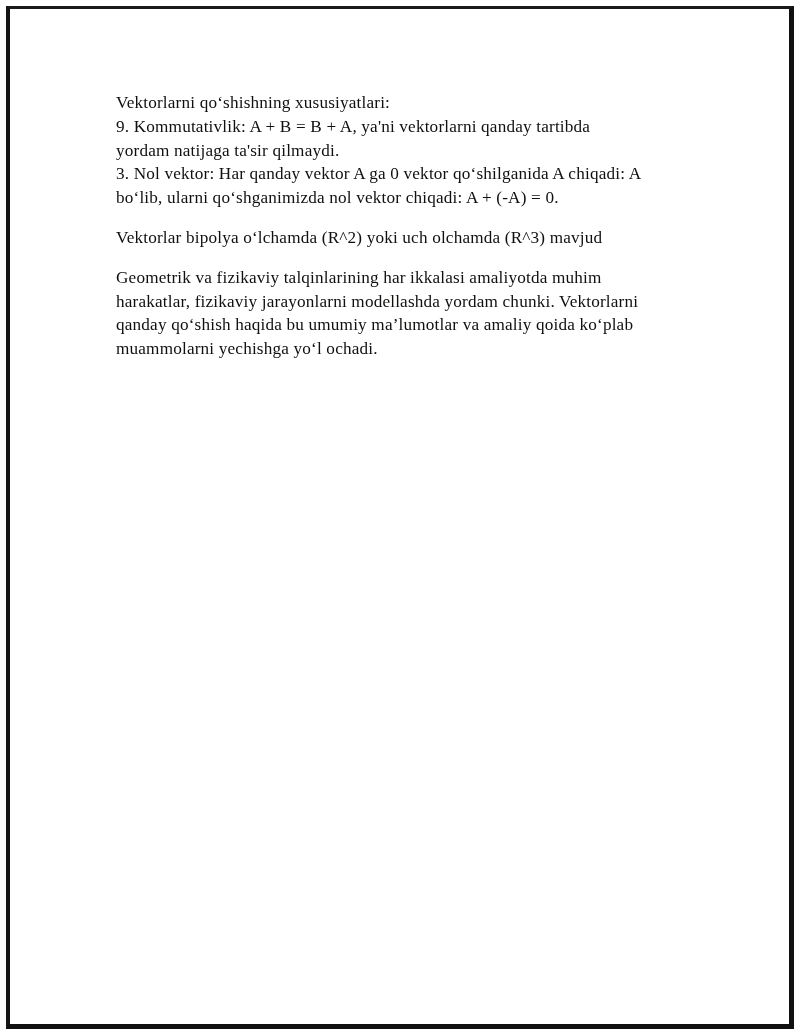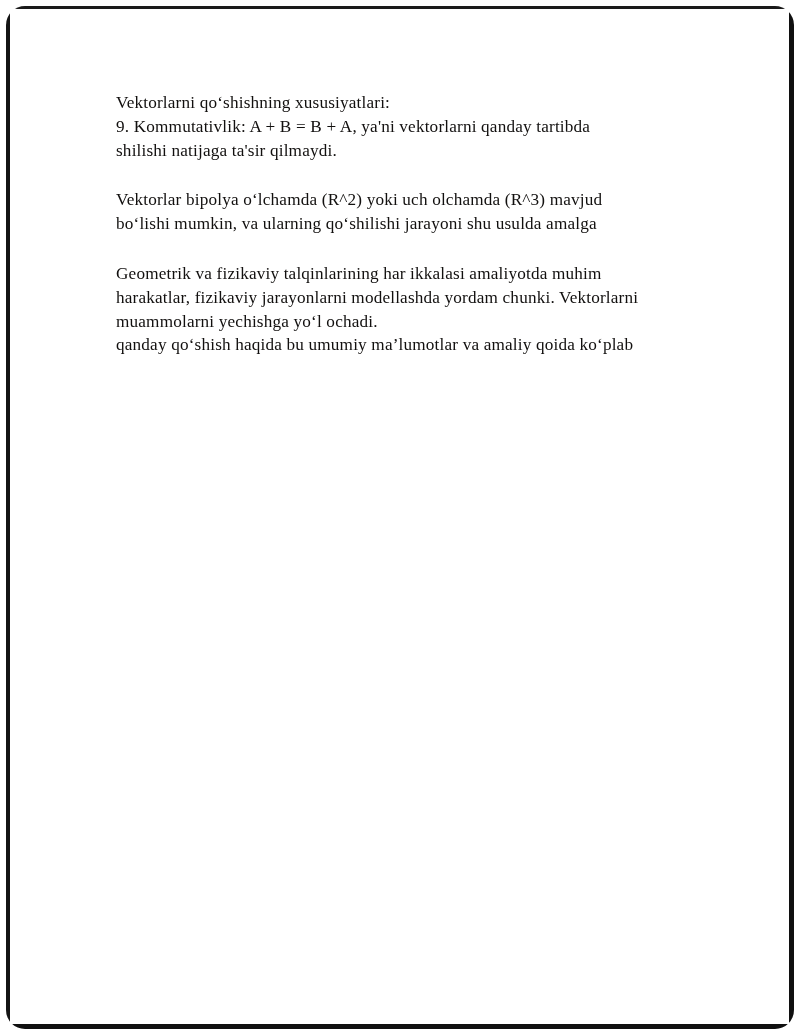--- a/index.html
+++ b/index.html
@@ -20,21 +20,20 @@
     left: 6px;
     top: 6px;
     width: 788px;
     height: 1023px;
     box-sizing: border-box;
     border-top: 3px solid #1a1a1a;
     border-left: 4px solid #141414;
     border-right: 5px solid #101010;
     border-bottom: 5px solid #101010;
     background: #ffffff;
-    border-radius: 19px;
   }
   .scan-frame::before {
     
     content: "";
     position: absolute;
     left: 0; top: 0; right: 0; bottom: 0;
     border-top: 1px solid #b8b8b8;
     border-left: 1px solid #c8c8c8;
     pointer-events: none;
   }
@@ -58,49 +57,50 @@
   .para {
     font-size: 17.2px;
     line-height: 23.8px;
     color: #12100f;
     margin: 0;
     text-align: left;
     letter-spacing: 0.01em;
   }
 
   .para + .para {
-    margin-top: 26px;
+    margin-top: 16px;
     font-family: Liberation Serif, serif;
   }
 
   .line {
     display: block;
     white-space: pre-wrap;
   }
 </style>
 </head>
 <body>
 
 <div class="scan-frame">
   <div class="page">
     <div class="doc-body">
 
       <p class="para">
         <span class="line">Vektorlarni qo‘shishning xususiyatlari:</span>
         <span class="line">9. Kommutativlik: A + B = B + A, ya'ni vektorlarni qanday tartibda</span>
-        <span class="line">shilishi natijaga ta'sir qilmaydi.</span>
+        <span class="line">yordam natijaga ta'sir qilmaydi.</span>
+        <span class="line">3. Nol vektor: Har qanday vektor A ga 0 vektor qo‘shilganida A chiqadi: A</span>
+        <span class="line">bo‘lib, ularni qo‘shganimizda nol vektor chiqadi: A + (-A) = 0.</span>
       </p>
 
       <p class="para">
         <span class="line">Vektorlar bipolya o‘lchamda (R^2) yoki uch olchamda (R^3) mavjud</span>
-        <span class="line">bo‘lishi mumkin, va ularning qo‘shilishi jarayoni shu usulda amalga</span>
       </p>
 
       <p class="para">
         <span class="line">Geometrik va fizikaviy talqinlarining har ikkalasi amaliyotda muhim</span>
         <span class="line">harakatlar, fizikaviy jarayonlarni modellashda yordam chunki. Vektorlarni</span>
+        <span class="line">qanday qo‘shish haqida bu umumiy ma’lumotlar va amaliy qoida ko‘plab</span>
         <span class="line">muammolarni yechishga yo‘l ochadi.</span>
-        <span class="line">qanday qo‘shish haqida bu umumiy ma’lumotlar va amaliy qoida ko‘plab</span>
       </p>
 
     </div>
   </div>
 </div>
 
 </body></html>

